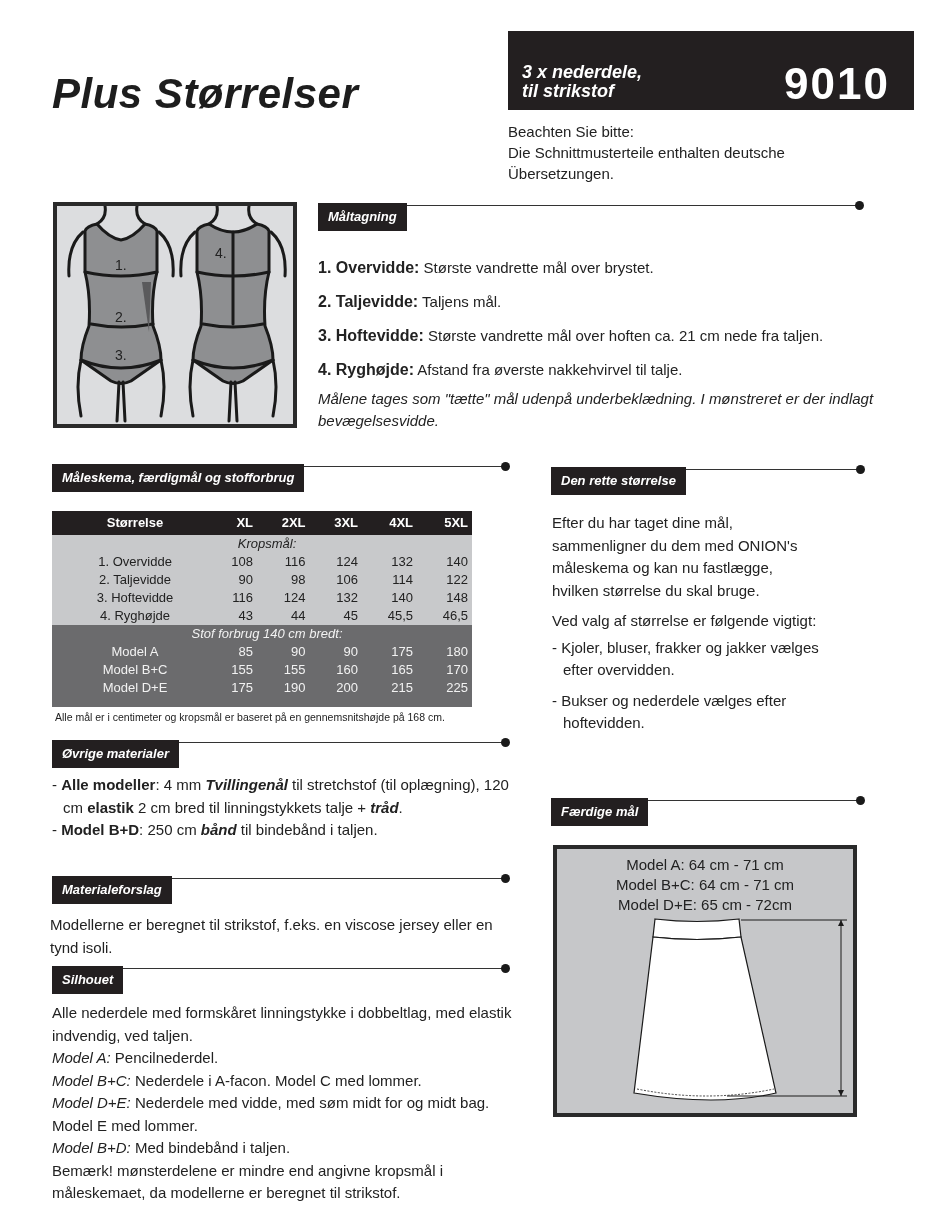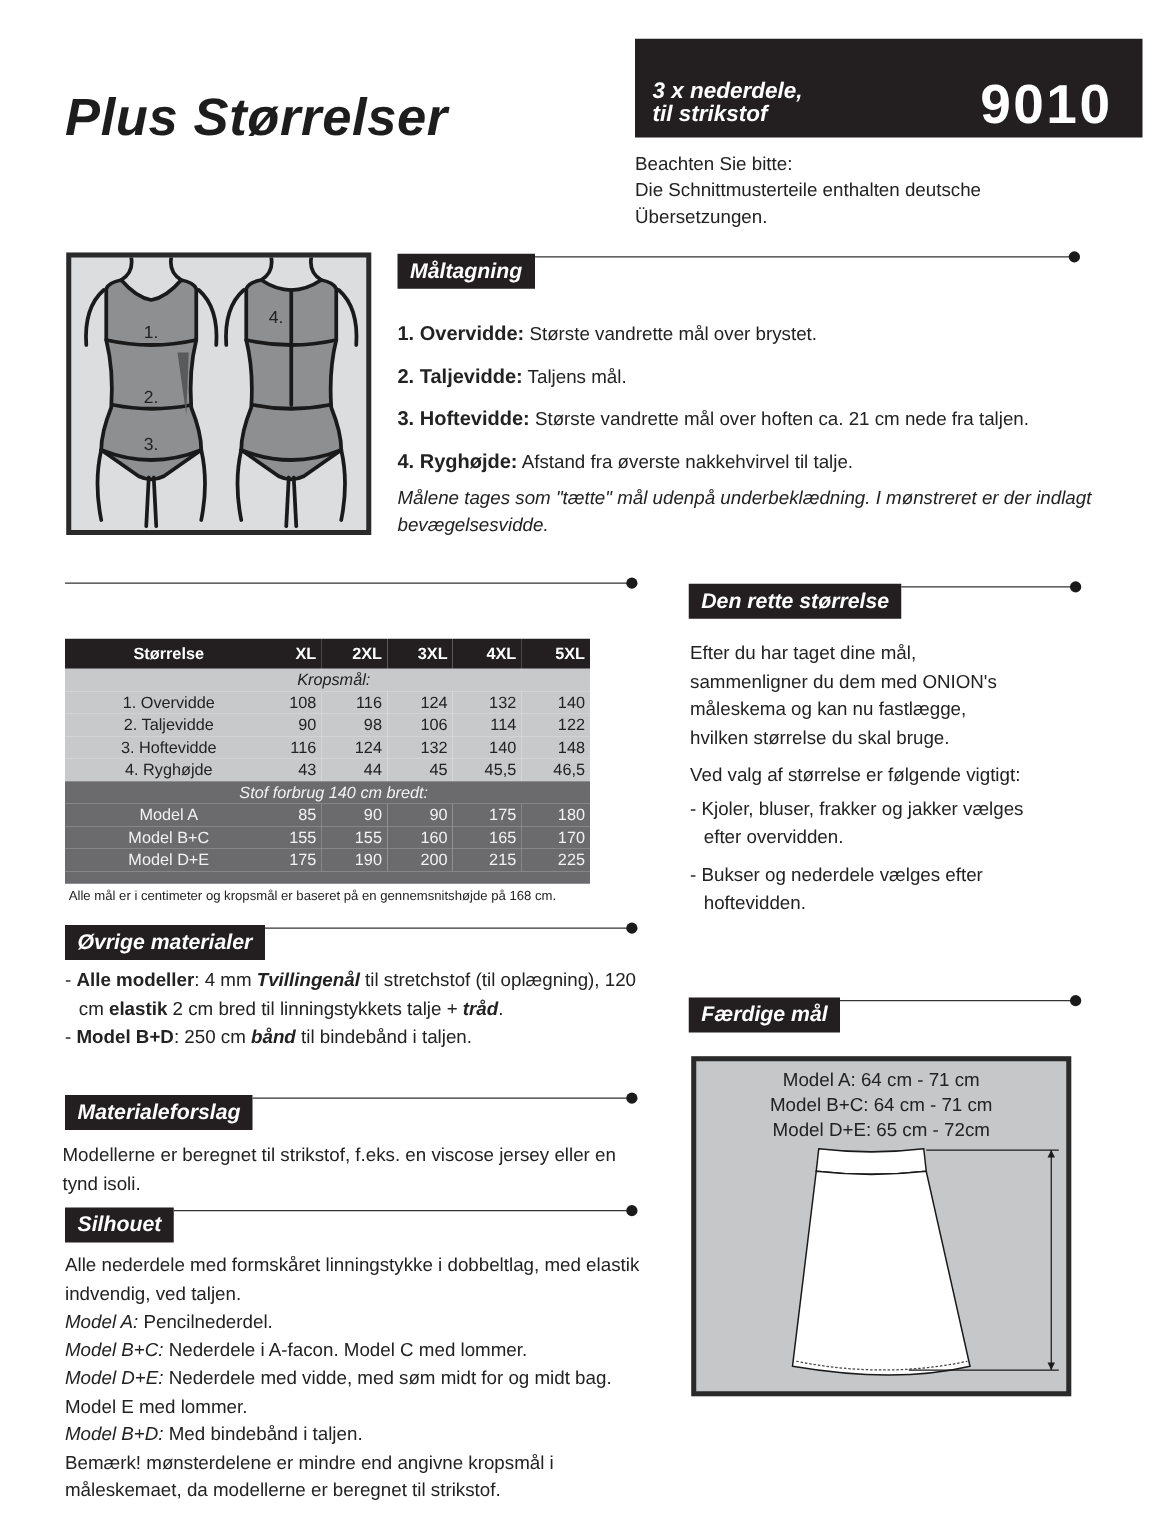--- a/index.html
+++ b/index.html
@@ -5,21 +5,21 @@
   * { box-sizing: border-box; margin: 0; padding: 0; }
   body { width: 940px; height: 1214px; background: #ffffff; font-family: "Liberation Sans", "DejaVu Sans", sans-serif; color: #1e1e1e; position: relative; overflow: hidden; }
   .abs { position: absolute; }
   .title { left: 52px; top: 70px; font-size: 42px; font-weight: bold; font-style: italic; letter-spacing: 0.5px; color: #1d1d1d; }
   .pattern-box { left: 508px; top: 31px; width: 406px; height: 79px; background: #231f20; color: #fff; }
   .pattern-sub { position: absolute; left: 14px; top: 32px; font-size: 18px; font-weight: bold; font-style: italic; line-height: 19px; }
   .pattern-num { position: absolute; right: 24px; top: 28px; font-size: 44px; font-weight: bold; letter-spacing: 2px; line-height: 50px; }
   .note { left: 508px; top: 121px; font-size: 15px; line-height: 21px; color: #222; }
 
   .sec-head { display: flex; align-items: flex-end; position: absolute; }
-  .sec-label { background: #231f20; color: #fff; font-weight: bold; font-style: italic; font-size: 17px; padding: 3px 10px 3px 10px; white-space: nowrap; line-height: 22px; }
+  .sec-label { background: #231f20; color: #fff; font-weight: bold; font-style: italic; font-size: 13px; padding: 3px 10px 3px 10px; white-space: nowrap; line-height: 22px; }
   .sec-line { flex: 1; height: 1px; background: #333; align-self: flex-start; margin-top: 2px; position: relative; }
   .sec-line::after { content: ""; position: absolute; right: -4px; top: -4px; width: 9px; height: 9px; border-radius: 50%; background: #1a1a1a; }
 
   .figure-box { left: 53px; top: 202px; width: 244px; height: 226px; border: 4px solid #2a2a2a; background: #dcdddf; }
 
   .meas-list { left: 318px; top: 244px; width: 560px; font-size: 15px; color: #222; margin-top: 12px; }
   .meas-list .item { height: 34px; line-height: 24px; }
   .meas-list b { font-weight: bold; font-size: 16px; }
   .meas-note { font-style: italic; line-height: 22px; margin-top: -4px; }
 
@@ -107,20 +107,21 @@
 </div>
 <div class="abs meas-list">
   <div class="item"><b>1. Overvidde:</b><span> Største vandrette mål over brystet.</span></div>
   <div class="item"><b>2. Taljevidde:</b><span> Taljens mål.</span></div>
   <div class="item"><b>3. Hoftevidde:</b><span> Største vandrette mål over hoften ca. 21 cm nede fra taljen.</span></div>
   <div class="item"><b>4. Ryghøjde:</b><span> Afstand fra øverste nakkehvirvel til talje.</span></div>
   <div class="meas-note">Målene tages som "tætte" mål udenpå underbeklædning. I mønstreret er der indlagt bevægelsesvidde.</div>
 </div>
 
 <div class="sec-head" style="left:52px; top:464px; width:454px;">
+  <div class="sec-label">Måleskema, færdigmål og stofforbrug</div>
   <div class="sec-line"></div>
 </div>
 
 <table class="abs size-table">
   <thead>
     <tr>
       <td>Størrelse</td>
       <td>XL</td>
       <td>2XL</td>
       <td>3XL</td>

